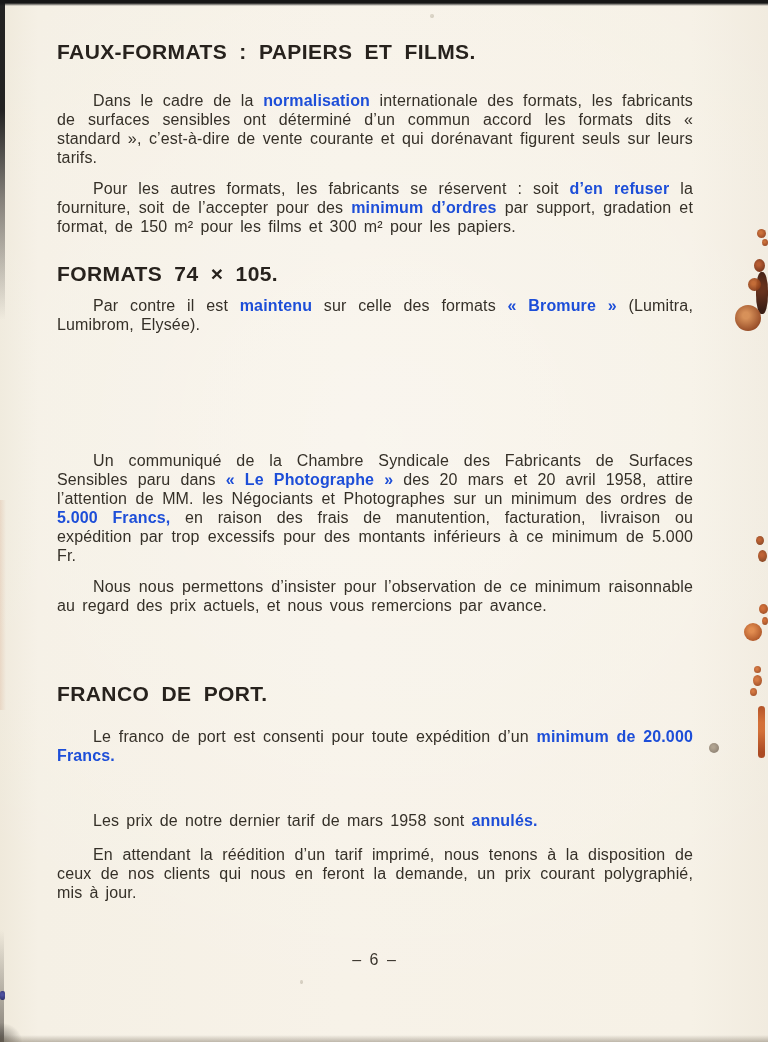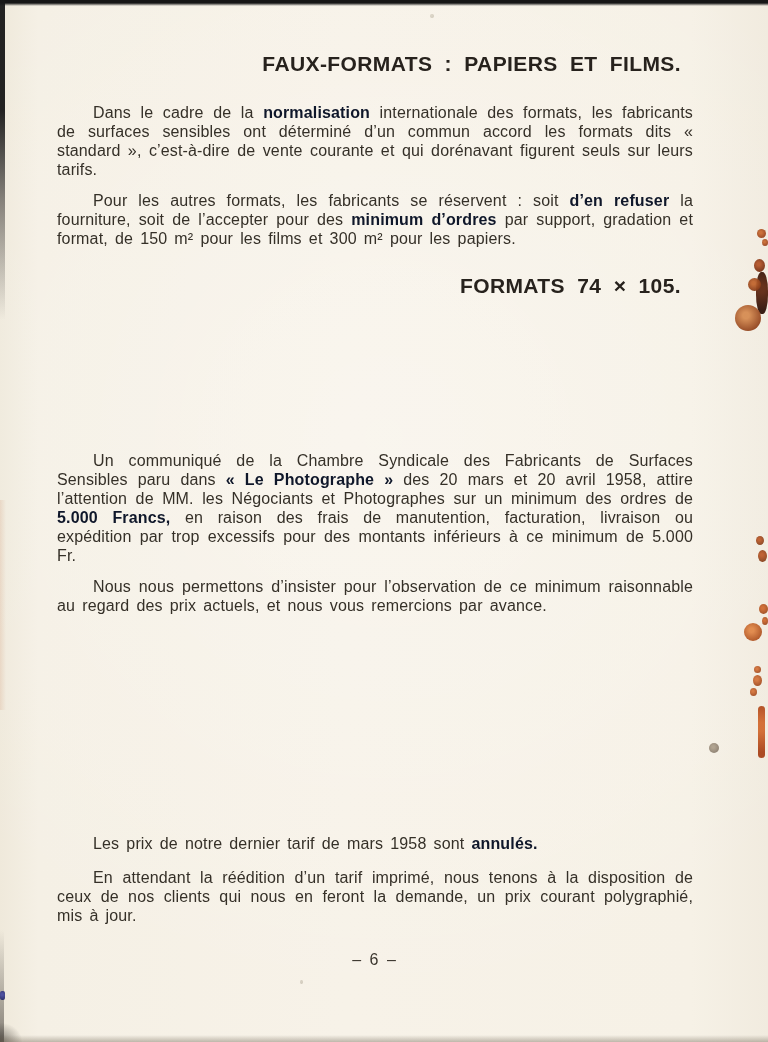--- a/index.html
+++ b/index.html
@@ -20,26 +20,26 @@
   .edge-left-tint{position:absolute;left:0;top:500px;width:6px;height:210px;
     background:linear-gradient(90deg,rgba(196,116,72,.16),rgba(196,116,72,0));}
   .edge-left-bottom{position:absolute;left:0;top:930px;width:4px;height:112px;
     background:linear-gradient(180deg,rgba(60,55,50,0),rgba(60,55,50,.6));}
   .corner-bl{position:absolute;left:0;top:1016px;width:30px;height:26px;
     background:radial-gradient(100% 100% at 0% 100%,rgba(40,35,30,.55),rgba(40,35,30,0) 75%);}
   .edge-bottom{position:absolute;left:0;top:1035px;width:768px;height:7px;
     background:linear-gradient(180deg,rgba(112,102,86,0),rgba(112,102,86,.42));}
   
   .sec{position:absolute;left:57px;width:636px;color:#322d27;}
-  .doc-h{margin:12px;font-size:21px;line-height:26px;font-weight:700;color:#27221d;
-    letter-spacing:.4px;word-spacing:6px;text-align:right;}
+  .doc-h{margin:0;font-size:21px;line-height:26px;font-weight:700;color:#27221d;
+    letter-spacing:.4px;word-spacing:6px;}
   .para{margin:0;font-size:16px;line-height:19px;text-align:justify;text-indent:36px;
     word-spacing:2.5px;letter-spacing:.15px;color:#353028;}
-  .para b{font-weight:700;color:#0f172a;}
-  .m26{margin-top:26px}.m22{margin-top:22px}.m20{margin-top:20px}.m25{margin-top:37px}
+  .para b{font-weight:700;color:#1d4ed8;}
+  .m26{margin-top:26px}.m22{margin-top:22px}.m20{margin-top:20px}.m25{margin-top:14px}
   .g9{margin-top:9px}.g7{margin-top:15px}.g0{margin-top:12px}
   .footer{position:absolute;left:57px;top:951px;width:636px;text-align:center;
     font-size:16px;letter-spacing:2px;color:#3a352d;}
   .stain{position:absolute;}
 </style>
 </head>
 <body>
 
 <div class="page">
 
@@ -51,28 +51,31 @@
   <div class="edge-bottom"></div>
 
   <section class="sec" style="top:39px">
     <h2 class="doc-h">FAUX-FORMATS : PAPIERS ET FILMS.</h2>
     <p class="para m26"><span>Dans le cadre de la </span><b>normalisation</b><span> internationale des formats, les fabricants de surfaces sensibles ont déterminé d’un commun accord les formats dits « standard », c’est-à-dire de vente courante et qui dorénavant figurent seuls sur leurs tarifs.</span></p>
     <p class="para g0"><span>Pour les autres formats, les fabricants se réservent : soit </span><b>d’en refuser</b><span> la fourniture, soit de l’accepter pour des </span><b>minimum d’ordres</b><span> par support, gradation et format, de 150 m² pour les films et 300 m² pour les papiers.</span></p>
   </section>
 
   <section class="sec" style="top:261px">
     <h2 class="doc-h">FORMATS 74 × 105.</h2>
+    <p class="para g9"><span>Par contre il est </span><b>maintenu</b><span> sur celle des formats </span><b>« Bromure »</b><span> (Lumitra, Lumibrom, Elysée).</span></p>
   </section>
 
   <section class="sec" style="top:431px">
     <p class="para m20"><span>Un communiqué de la Chambre Syndicale des Fabricants de Surfaces Sensibles paru dans </span><b>« Le Photographe »</b><span> des 20 mars et 20 avril 1958, attire l’attention de MM. les Négociants et Photographes sur un minimum des ordres de </span><b>5.000 Francs,</b><span> en raison des frais de manutention, facturation, livraison ou expédition par trop excessifs pour des montants inférieurs à ce minimum de 5.000 Fr.</span></p>
     <p class="para g0"><span>Nous nous permettons d’insister pour l’observation de ce minimum raisonnable au regard des prix actuels, et nous vous remercions par avance.</span></p>
   </section>
 
   <section class="sec" style="top:681px">
+    <h2 class="doc-h">FRANCO DE PORT.</h2>
+    <p class="para m20"><span>Le franco de port est consenti pour toute expédition d’un </span><b>minimum de 20.000 Francs.</b></p>
   </section>
 
   <section class="sec" style="top:797px">
     <p class="para m25"><span>Les prix de notre dernier tarif de mars 1958 sont </span><b>annulés.</b></p>
     <p class="para g7"><span>En attendant la réédition d’un tarif imprimé, nous tenons à la disposition de ceux de nos clients qui nous en feront la demande, un prix courant polygraphié, mis à jour.</span></p>
   </section>
 
   <div class="footer">– 6 –</div>
 
   <div>

